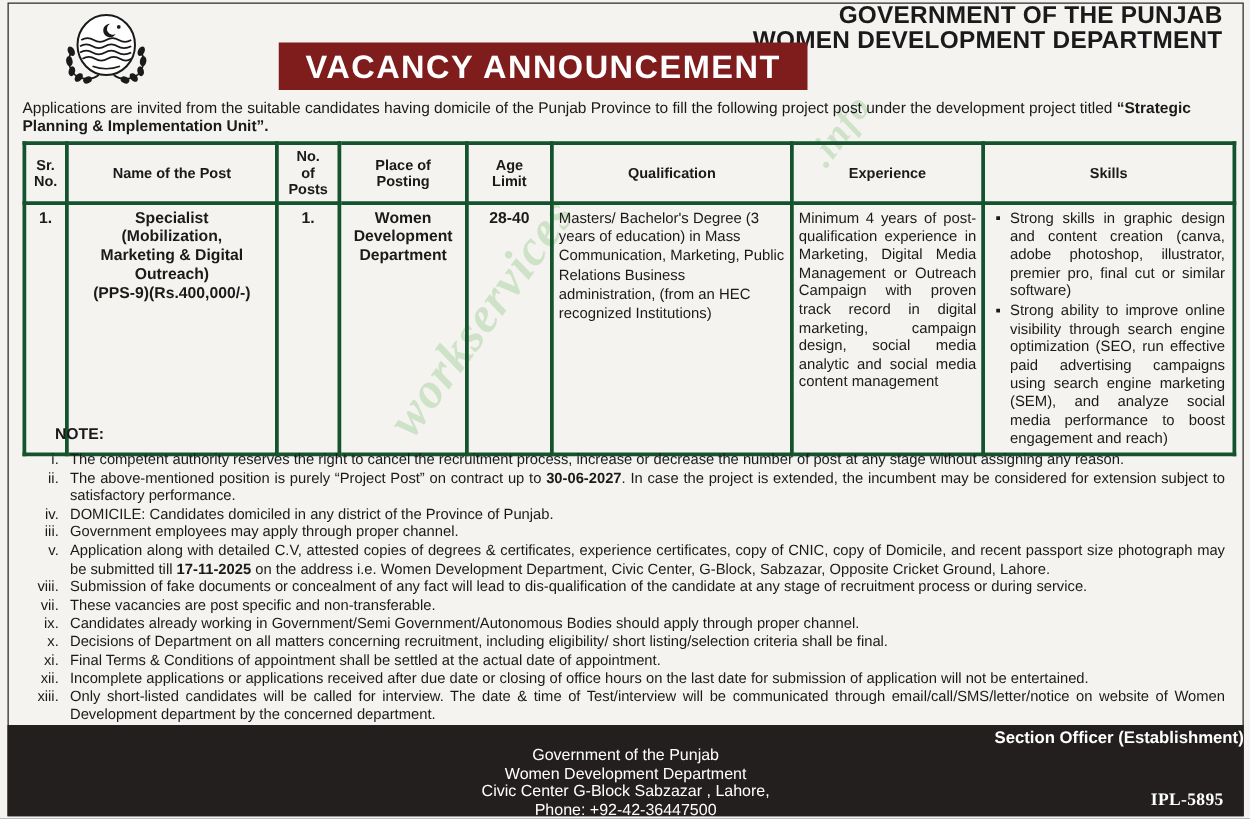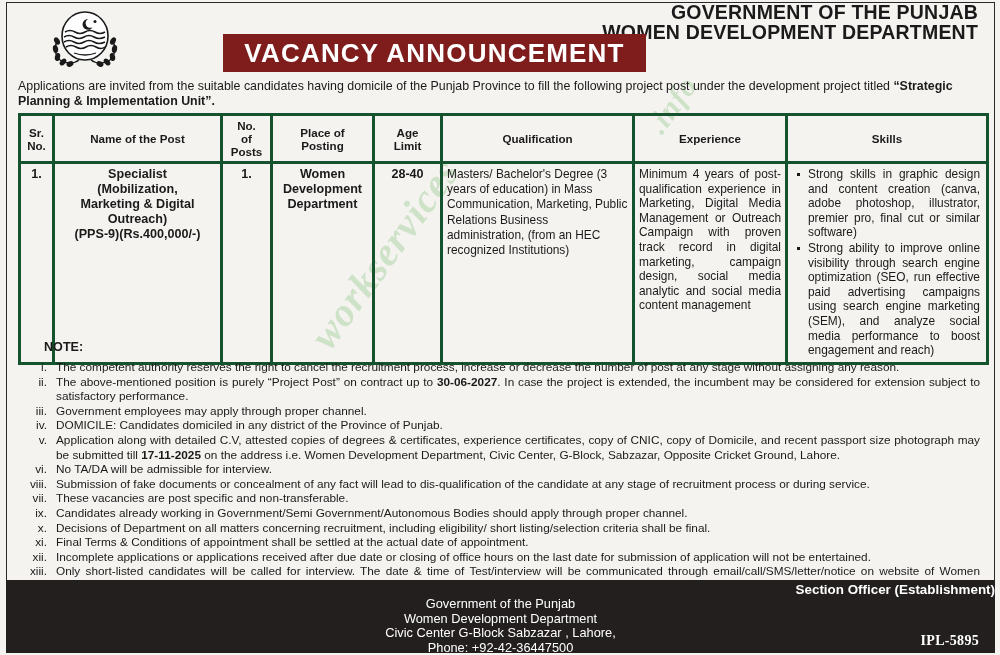--- a/index.html
+++ b/index.html
@@ -381,34 +381,30 @@
 
     <div class="note-row">
       <div class="note-num">i.</div>
       <div class="note-text">The competent authority reserves the right to cancel the recruitment process, increase or decrease the number of post at any stage without assigning any reason.</div>
     </div>
     <div class="note-row">
       <div class="note-num">ii.</div>
       <div class="note-text">The above-mentioned position is purely “Project Post” on contract up to <b>30-06-2027</b>. In case the project is extended, the incumbent may be considered for extension subject to satisfactory performance.</div>
     </div>
     <div class="note-row">
+      <div class="note-num">iv.</div>
+      <div class="note-text">DOMICILE: Candidates domiciled in any district of the Province of Punjab.</div>
+    </div>
+    <div class="note-row">
       <div class="note-num">iii.</div>
       <div class="note-text">Government employees may apply through proper channel.</div>
     </div>
     <div class="note-row">
-      <div class="note-num">iv.</div>
-      <div class="note-text">DOMICILE: Candidates domiciled in any district of the Province of Punjab.</div>
-    </div>
-    <div class="note-row">
       <div class="note-num">v.</div>
       <div class="note-text">Application along with detailed C.V, attested copies of degrees &amp; certificates, experience certificates, copy of CNIC, copy of Domicile, and recent passport size photograph may be submitted till <b>17-11-2025</b> on the address i.e. Women Development Department, Civic Center, G-Block, Sabzazar, Opposite Cricket Ground, Lahore.</div>
-    </div>
-    <div class="note-row">
-      <div class="note-num">vi.</div>
-      <div class="note-text">No TA/DA will be admissible for interview.</div>
     </div>
     <div class="note-row">
       <div class="note-num">viii.</div>
       <div class="note-text">Submission of fake documents or concealment of any fact will lead to dis-qualification of the candidate at any stage of recruitment process or during service.</div>
     </div>
     <div class="note-row">
       <div class="note-num">vii.</div>
       <div class="note-text">These vacancies are post specific and non-transferable.</div>
     </div>
     <div class="note-row">

